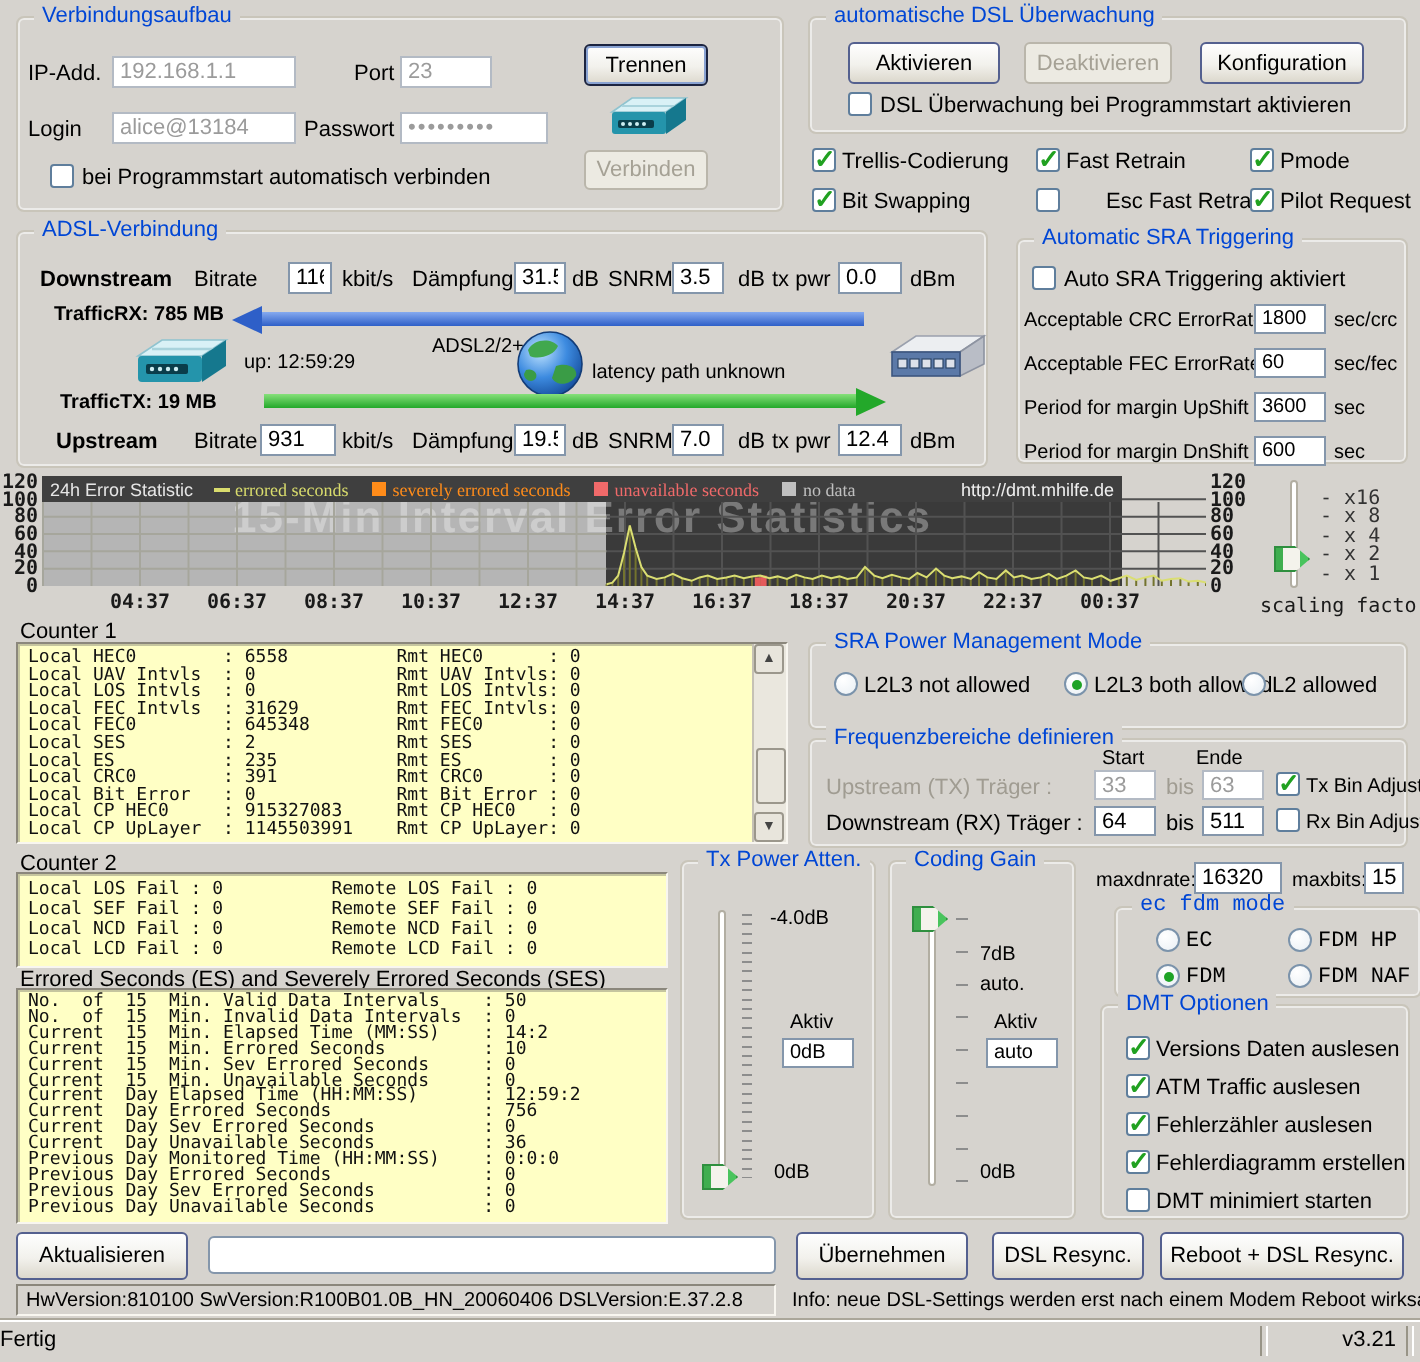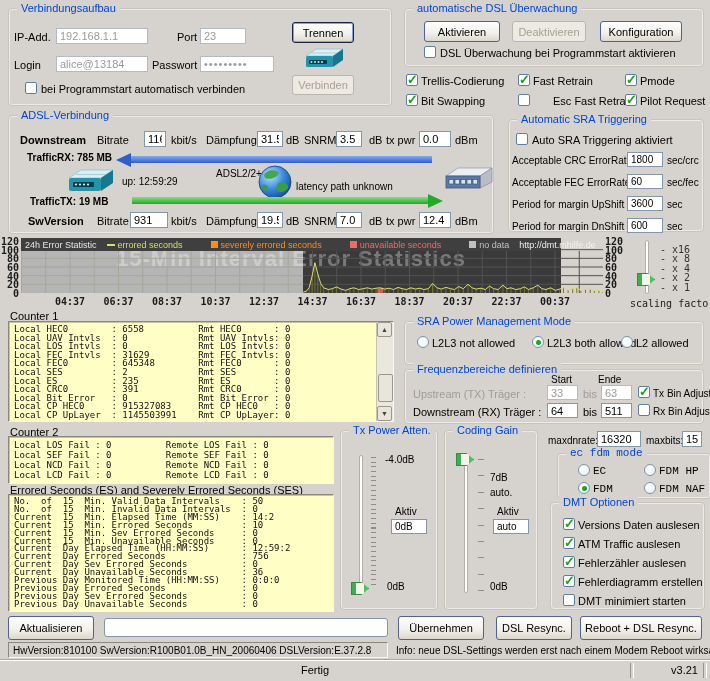--- a/index.html
+++ b/index.html
@@ -151,21 +151,21 @@
     <rect x="7" y="15.5" width="4.5" height="4.5" fill="#dde1ea" stroke="#2e4668" stroke-width="0.6"></rect>
     <rect x="13" y="15.5" width="4.5" height="4.5" fill="#dde1ea" stroke="#2e4668" stroke-width="0.6"></rect>
     <rect x="19" y="15.5" width="4.5" height="4.5" fill="#dde1ea" stroke="#2e4668" stroke-width="0.6"></rect>
     <rect x="25" y="15.5" width="4.5" height="4.5" fill="#dde1ea" stroke="#2e4668" stroke-width="0.6"></rect>
     <rect x="31" y="15.5" width="4.5" height="4.5" fill="#dde1ea" stroke="#2e4668" stroke-width="0.6"></rect>
   </svg>
   <span class="lbl s10 b" style="left:30px;top:196px;">TrafficTX: 19 MB</span>
   <div class="abs" style="left:132px;top:197px;width:296px;height:7px;background:linear-gradient(180deg,#86e07a,#23a82a);"></div>
   <div class="abs" style="left:428px;top:194px;width:0;height:0;border-top:7px solid transparent;border-bottom:7px solid transparent;border-left:15px solid #23a82a;"></div>
 
-  <span class="lbl b" style="left:28px;top:215px;">SwVersion</span>
+  <span class="lbl b" style="left:28px;top:215px;">Upstream</span>
   <span class="lbl" style="left:97px;top:215px;">Bitrate</span>
   <input class="inp" style="left: 130px; top: 212px; width: 38px;" value="931">
   <span class="lbl" style="left:171px;top:215px;">kbit/s</span>
   <span class="lbl" style="left:206px;top:215px;">Dämpfung</span>
   <input class="inp" style="left: 257px; top: 212px; width: 26px;" value="19.5">
   <span class="lbl" style="left:286px;top:215px;">dB</span>
   <span class="lbl" style="left:304px;top:215px;">SNRM</span>
   <input class="inp" style="left: 336px; top: 212px; width: 26px;" value="7.0">
   <span class="lbl" style="left:369px;top:215px;">dB</span>
   <span class="lbl" style="left:386px;top:215px;">tx pwr</span>
@@ -310,21 +310,21 @@
           <line x1="569.2" y1="55" x2="569.2" y2="51.1" stroke="#73732e"></line>
           <line x1="573.3" y1="55" x2="573.3" y2="52.8" stroke="#73732e"></line>
           <line x1="577.9" y1="55" x2="577.9" y2="52.4" stroke="#73732e"></line>
           <line x1="582.0" y1="55" x2="582.0" y2="53.3" stroke="#73732e"></line>
           <rect x="356.4" y="50.7" width="3" height="4.3" fill="#e45b5b"></rect>
           <rect x="359.3" y="49.8" width="3" height="5.2" fill="#e45b5b"></rect>
           <polyline fill="none" stroke="#dade72" stroke-width="1" points="282.3,54.1 285.2,53.3 288.1,49.8 291.0,38.5 293.9,24.7 296.8,35.9 299.7,45.5 302.6,49.8 307.3,51.5 311.4,50.7 315.4,48.9 320.1,51.1 324.8,52.4 328.8,50.7 332.9,49.8 337.6,51.5 342.2,50.7 346.3,49.8 350.9,51.1 355.0,50.2 359.1,49.8 363.8,51.1 367.8,50.2 372.5,51.5 377.1,49.4 381.2,50.7 385.3,51.5 389.9,49.8 394.6,51.1 398.7,50.2 402.7,51.5 407.4,50.7 411.5,45.5 416.1,49.8 420.2,51.1 424.9,49.4 429.5,50.7 433.6,51.5 437.7,48.5 442.3,50.7 447.0,46.3 451.1,49.8 455.1,51.1 459.8,50.2 464.4,51.5 468.5,48.1 472.6,50.7 477.2,51.5 481.9,47.2 486.0,50.7 490.0,49.8 494.7,51.5 499.4,50.7 503.4,48.9 507.5,51.5 512.2,49.8 516.8,47.2 520.9,50.7 525.0,51.5 529.6,49.8 534.3,52.4 538.4,51.1 542.4,49.8 547.1,52.0 551.7,50.7 555.8,49.8 559.9,52.4 564.5,51.5 569.2,51.1 573.3,52.8 577.9,52.4 582.0,53.3"></polyline>
         </svg></div>
     <div class="abs" style="left:0;top:0;width:100%;height:13px;background:#3f3f3f;display:flex;align-items:center;gap:10px;padding-left:4px;box-sizing:border-box;">
       <span style="font-size:9px;color:#e6e6e6;white-space:nowrap;">24h Error Statistic</span>
-      <span id="legend-items" style="display:flex;gap:28px;">
+      <span id="legend-items" style="display:flex;gap:12px;font-family:Liberation Serif, serif;">
           <span class="legend-item">
             <span style="width: 8px; height: 2px; background: rgb(217, 220, 109);"></span>
             <span style="color: rgb(217, 220, 109);">errored seconds</span>
           </span>
           <span class="legend-item">
             <span style="width: 7px; height: 7px; background: rgb(255, 140, 26);"></span>
             <span style="color: rgb(255, 140, 26);">severely errored seconds</span>
           </span>
           <span class="legend-item">
             <span style="width: 7px; height: 7px; background: rgb(240, 106, 106);"></span>
@@ -511,18 +511,18 @@
   <div class="btn" style="left:398px;top:616px;width:86px;height:24px;">Übernehmen</div>
   <div class="btn" style="left:496px;top:616px;width:76px;height:24px;">DSL Resync.</div>
   <div class="btn" style="left:580px;top:616px;width:122px;height:24px;">Reboot + DSL Resync.</div>
 
   <div class="abs sunken" style="left:8px;top:642px;width:380px;height:16px;box-sizing:border-box;">
     <span style="position:absolute;left:4px;top:2px;font-size:10px;white-space:nowrap;">HwVersion:810100   SwVersion:R100B01.0B_HN_20060406   DSLVersion:E.37.2.8</span>
   </div>
   <span class="lbl s10" style="left:396px;top:645px;">Info: neue DSL-Settings werden erst nach einem Modem Reboot wirksam</span>
 
   <div class="sbar">
-    <span class="lbl" style="left:0;right:80px;top:4px;text-align:center;">Fertig</span>
+    <span class="lbl" style="left:0;right:80px;top:4px;text-align:left;">Fertig</span>
     <div class="sep" style="left:630px;"></div>
     <span class="lbl" style="left:640px;top:4px;width:58px;text-align:right;">v3.21</span>
     <div class="sep" style="left:703px;"></div>
   </div>
 </div>
 
 </body></html>

